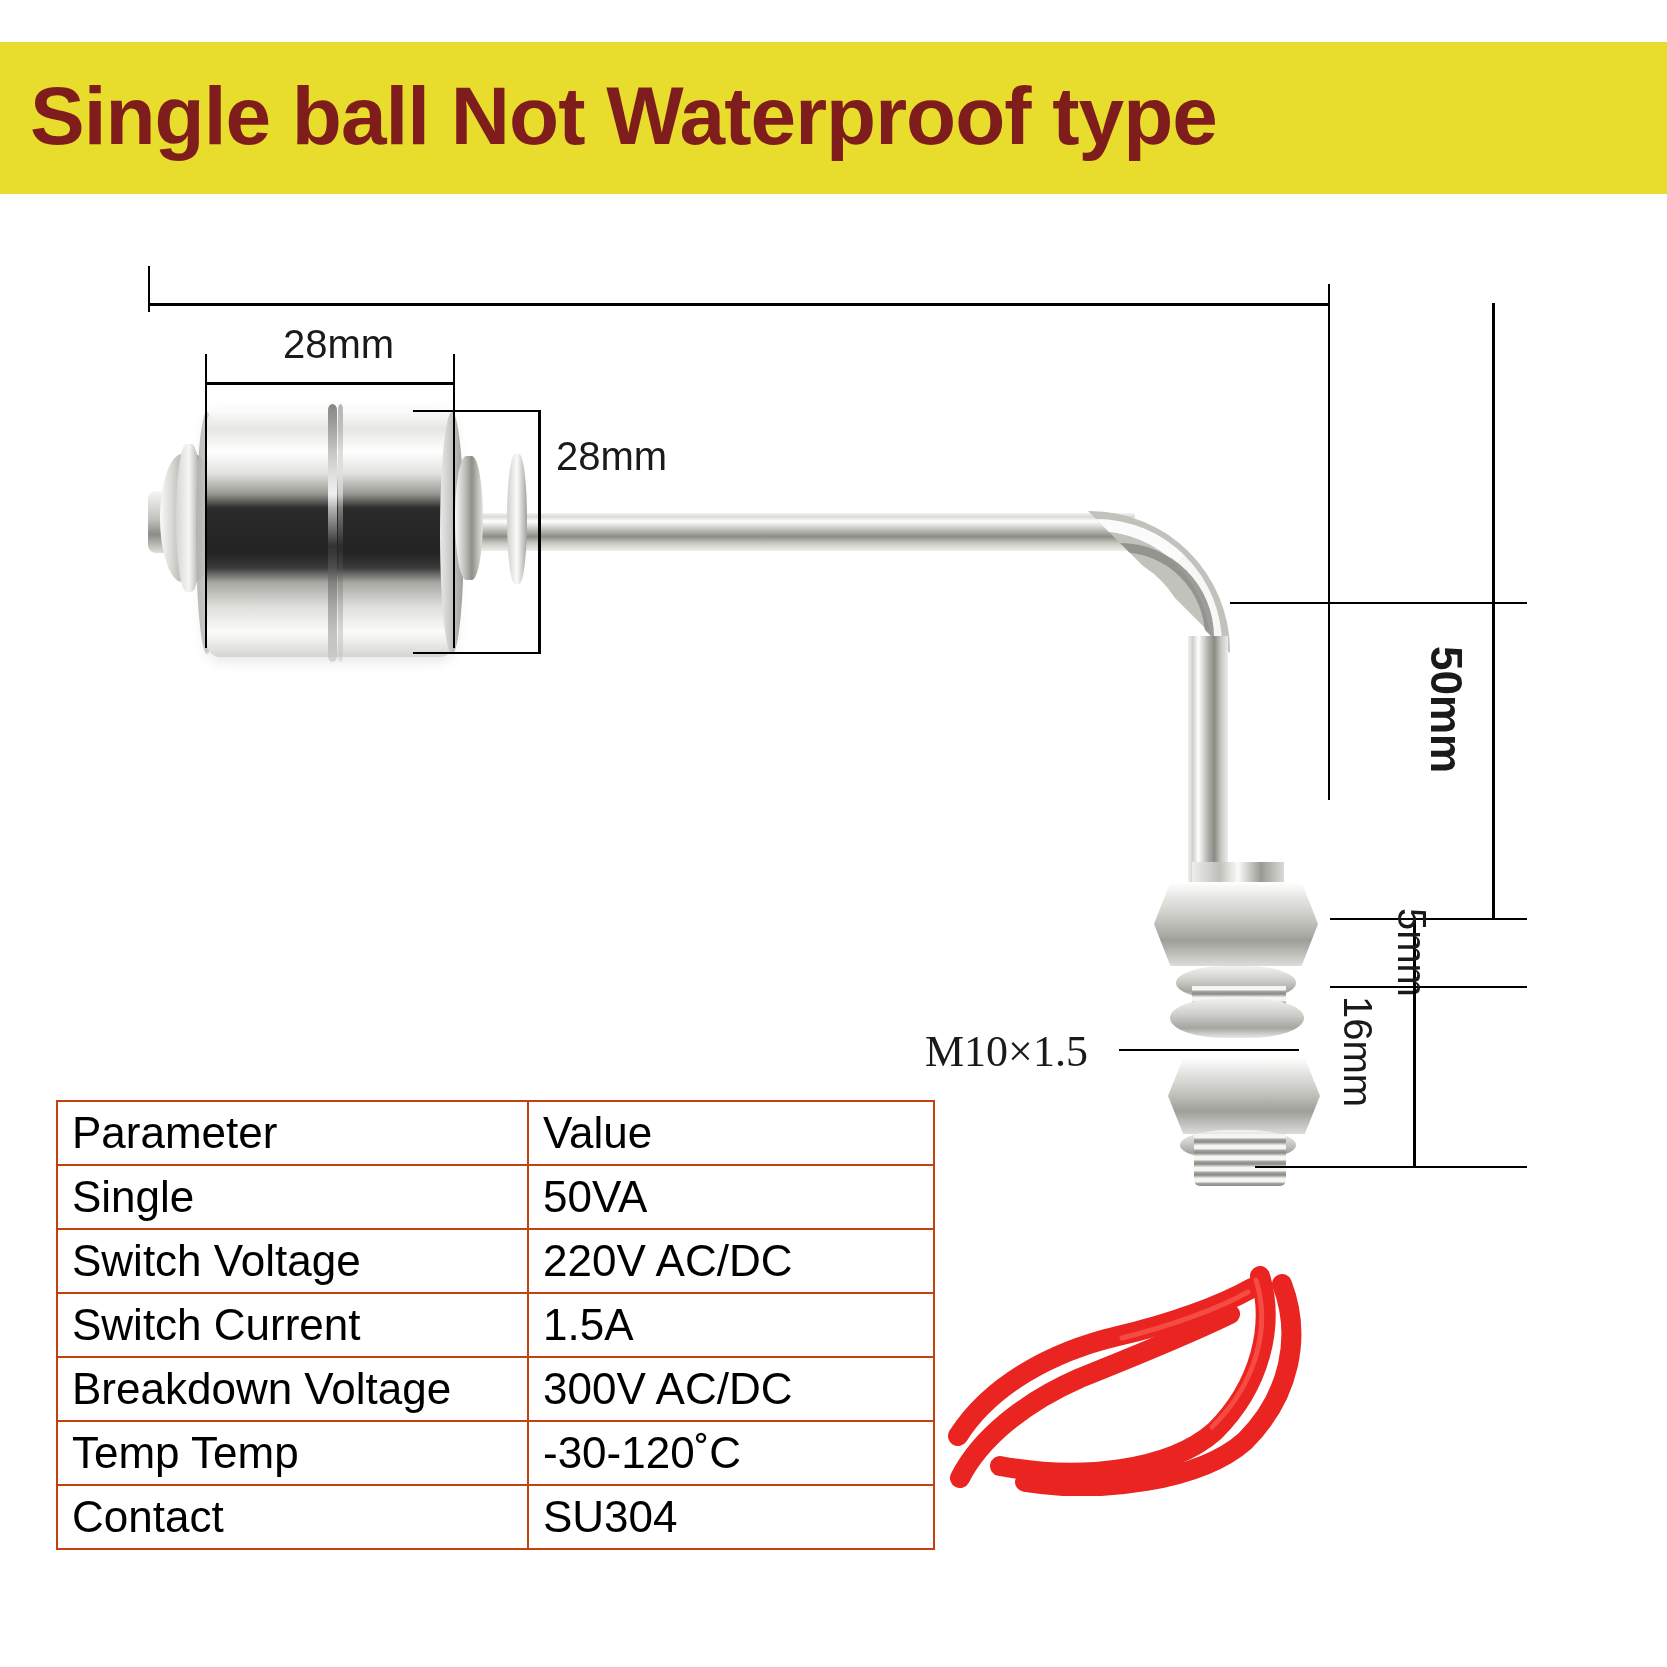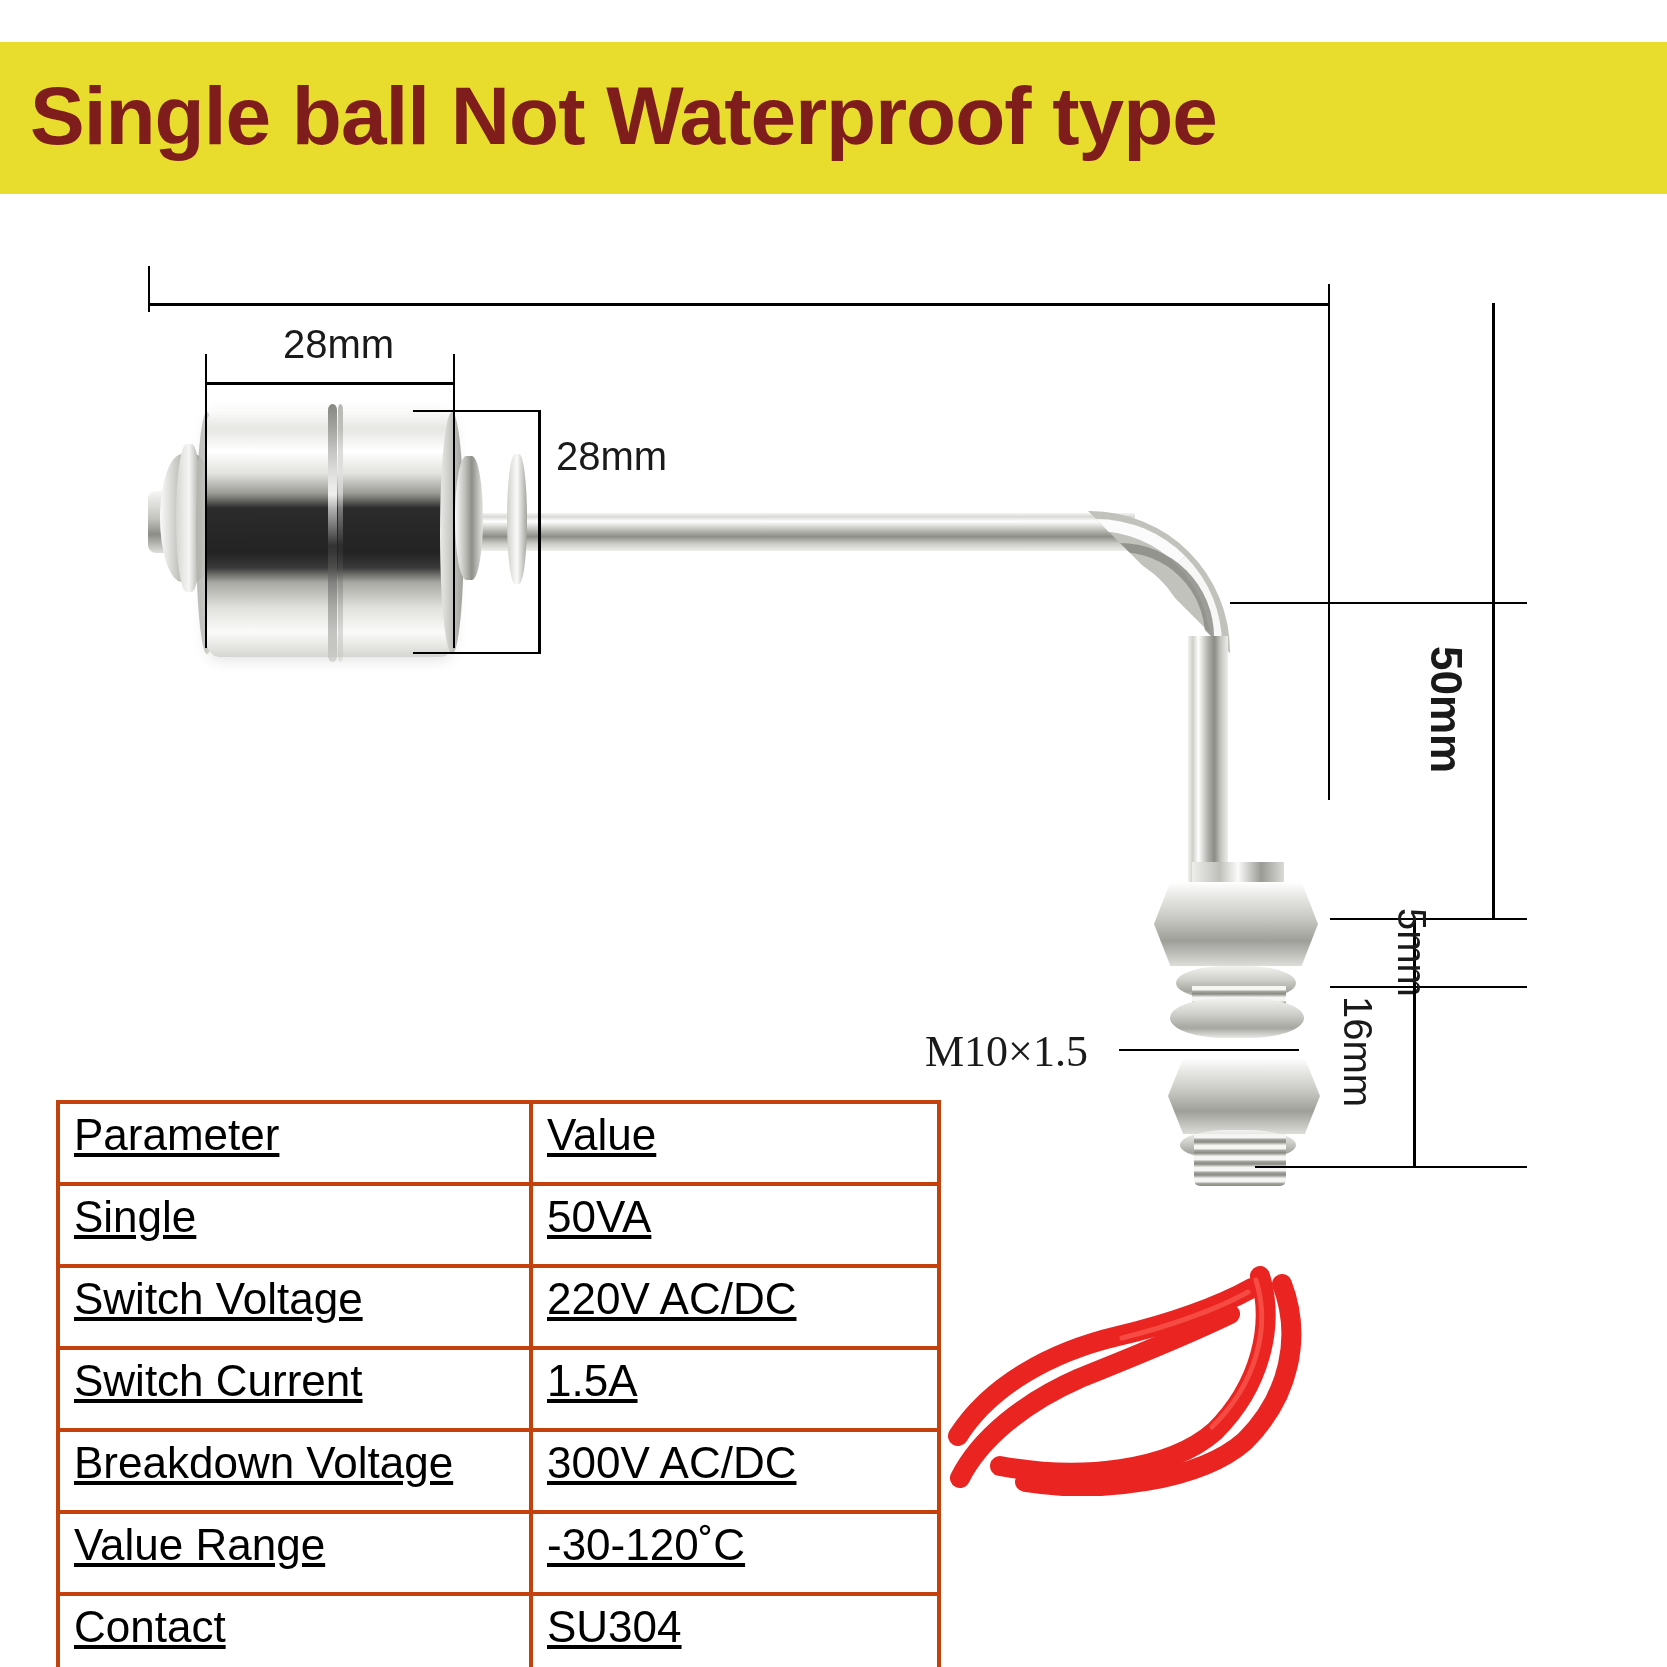--- a/index.html
+++ b/index.html
@@ -264,31 +264,30 @@
   
   #spec-table {
     position: absolute;
     left: 56px;
     top: 1100px;
     width: 845px;
     border-collapse: collapse;
     table-layout: fixed;
   }
   #spec-table td {
-    border: 4px solid #c2410c;
+    border: 2px solid #c2410c;
     height: 62px;
-    padding: 0 0 16px 14px;
+    padding: 0 0 0 14px;
     font-family: "Liberation Sans", sans-serif;
     font-size: 44px;
     color: #000000;
     line-height: 1;
     vertical-align: middle;
     white-space: nowrap;
     overflow: hidden;
-    text-decoration: underline;
   }
   #spec-table td.col-param { width: 455px; }
   #spec-table td.col-value { width: 390px; }
 </style>
 </head>
 <body>
 
 <div id="page">
 
   <div id="title-banner">
@@ -388,21 +387,21 @@
       </tr>
       <tr>
         <td class="col-param">Switch Current</td>
         <td class="col-value">1.5A</td>
       </tr>
       <tr>
         <td class="col-param">Breakdown Voltage</td>
         <td class="col-value">300V AC/DC</td>
       </tr>
       <tr>
-        <td class="col-param">Value Range</td>
+        <td class="col-param">Temp Temp</td>
         <td class="col-value">-30-120˚C</td>
       </tr>
       <tr>
         <td class="col-param">Contact</td>
         <td class="col-value">SU304</td>
       </tr>
     </tbody>
   </table>
 
 </div>

